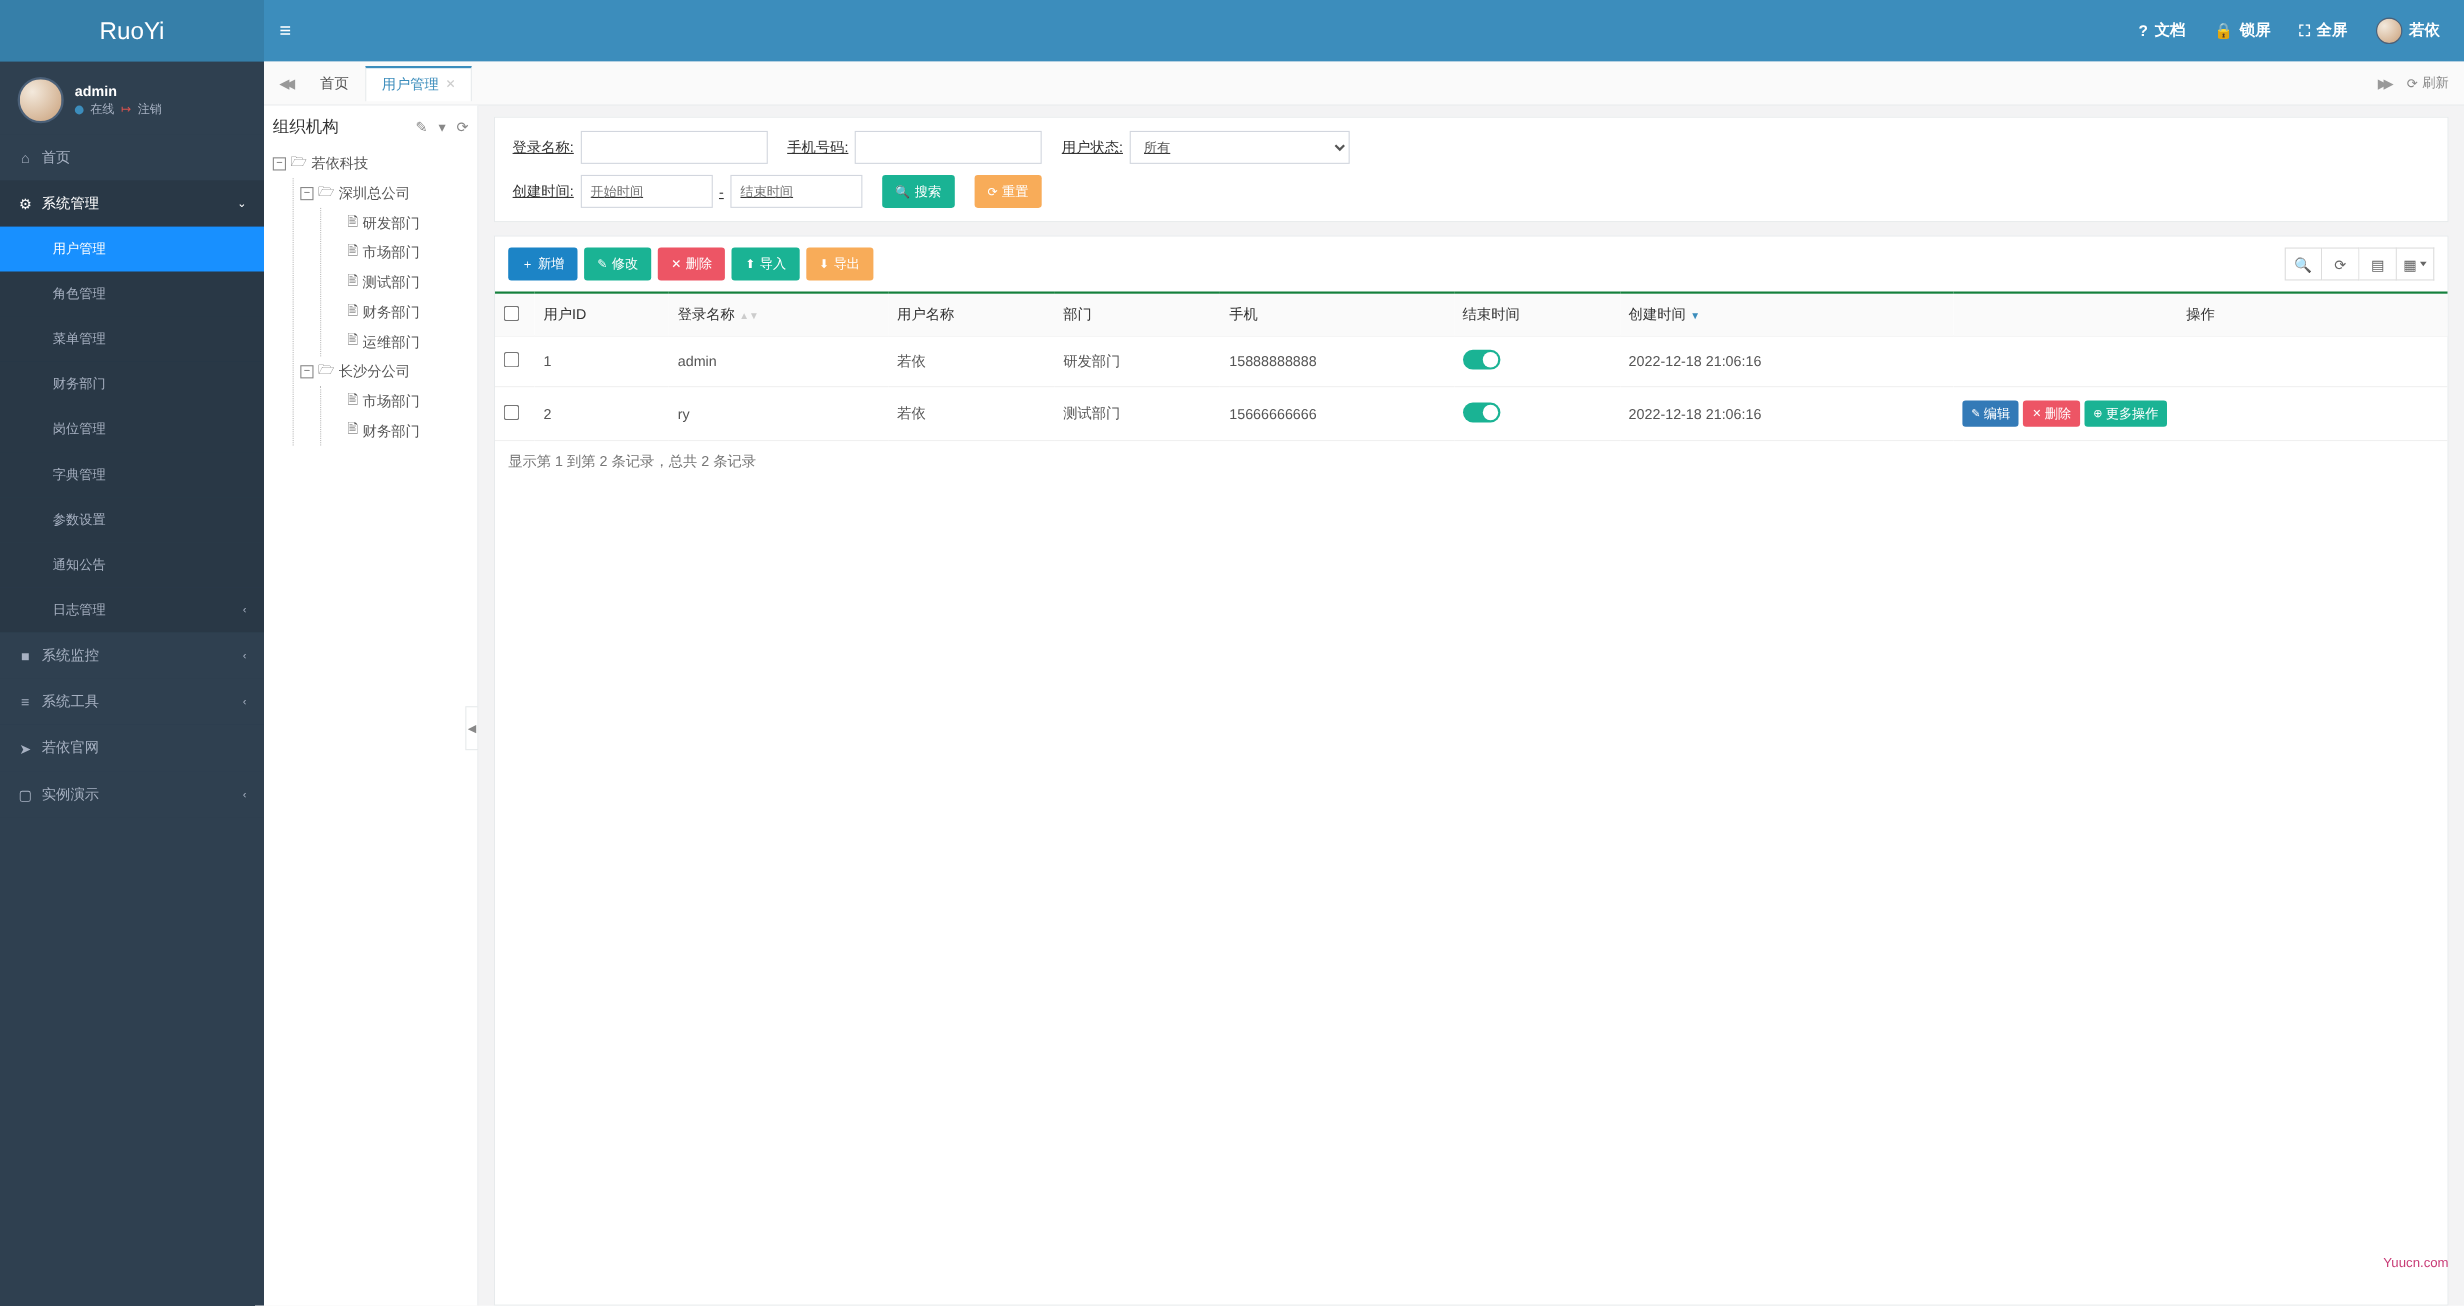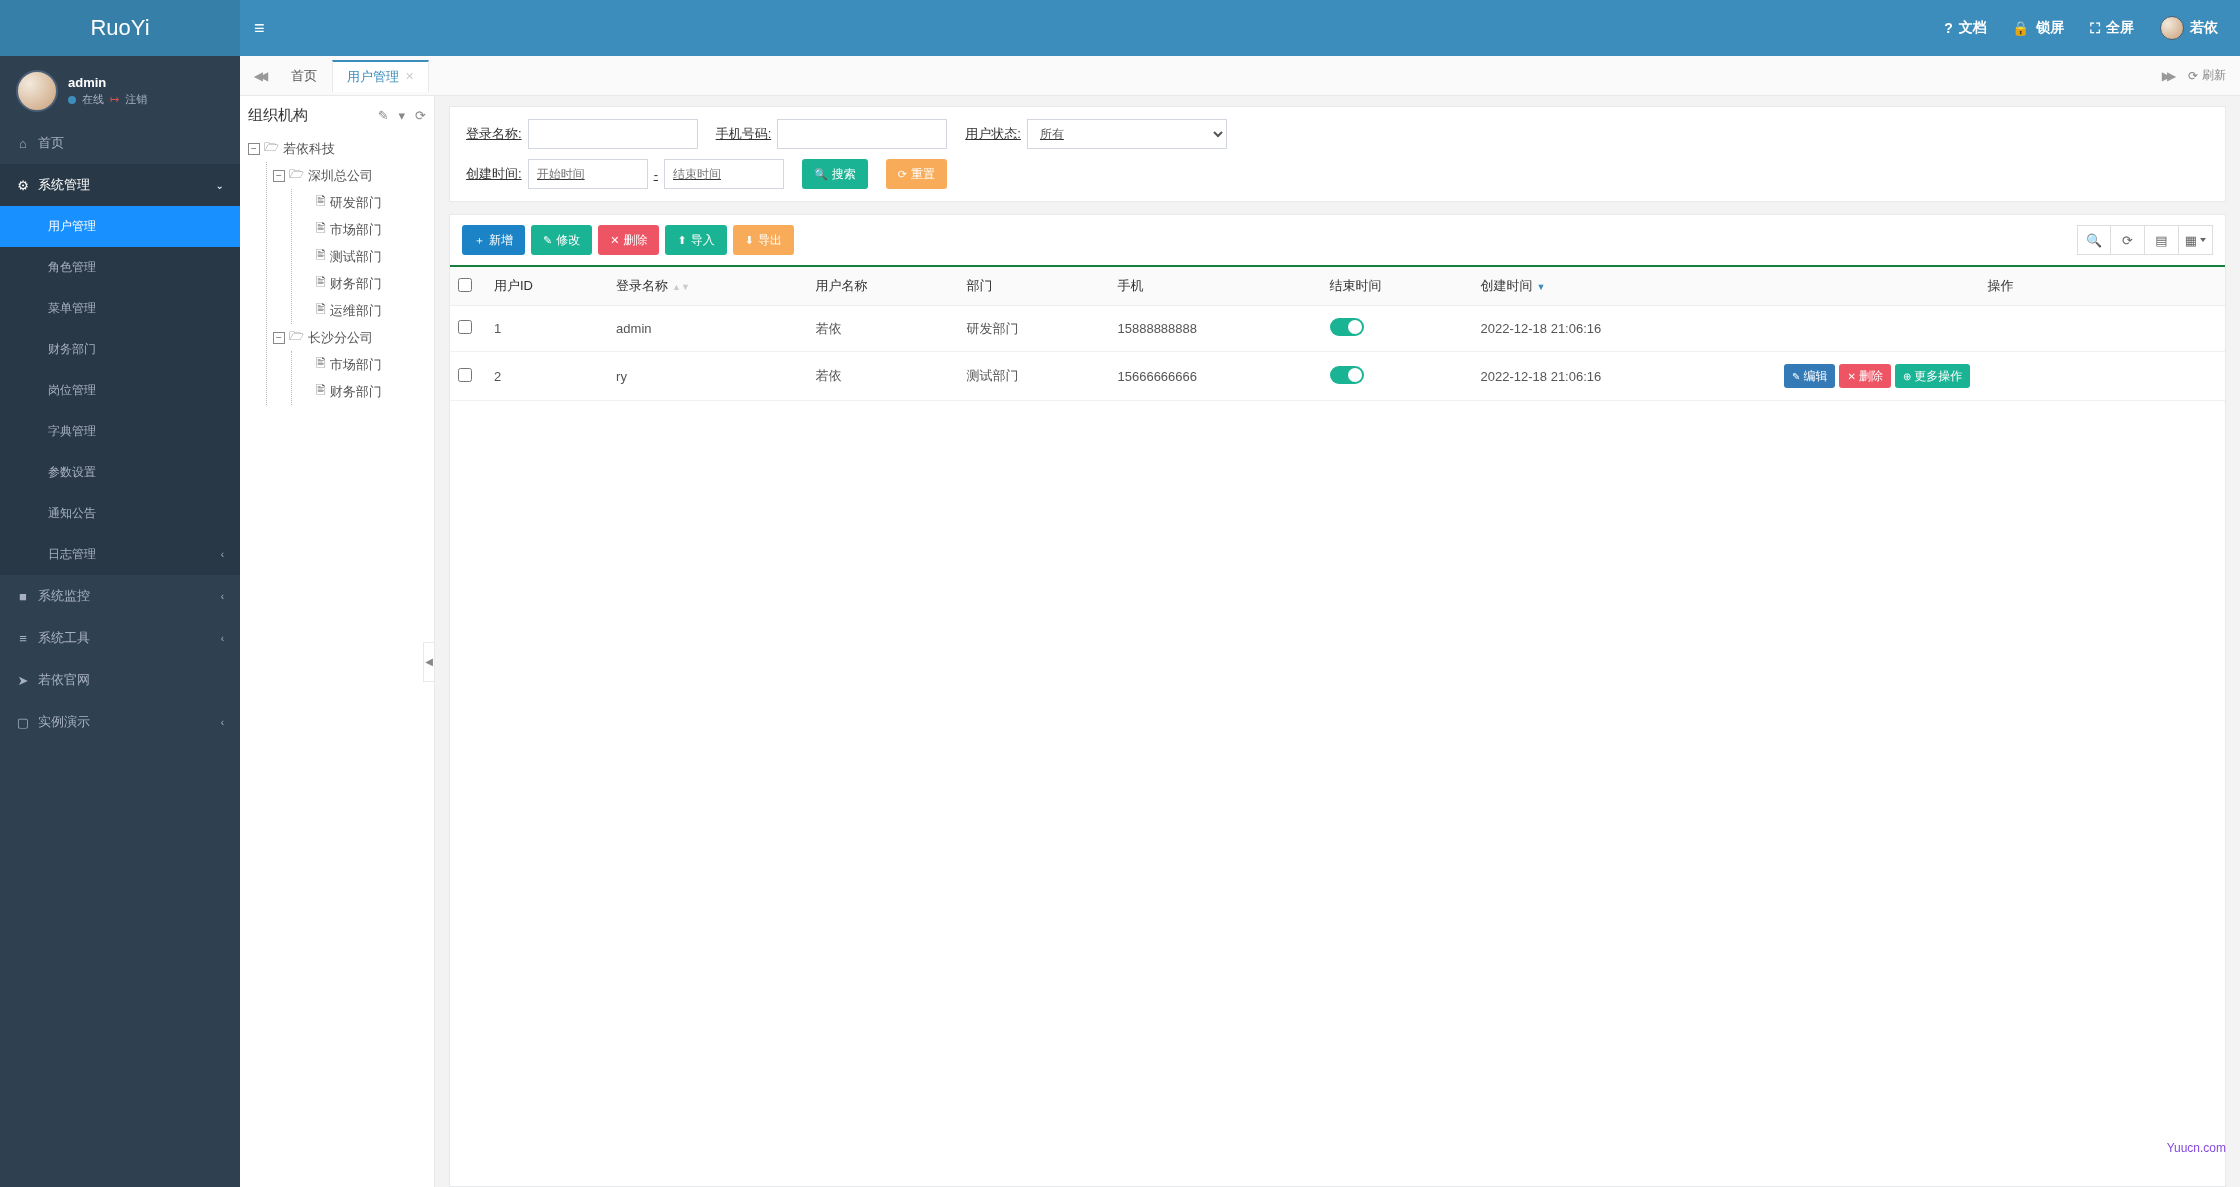--- a/index.html
+++ b/index.html
@@ -95,21 +95,21 @@
 .switch::after { content: ""; position: absolute; width: 14px; height: 14px; border-radius: 50%; background: #fff; top: 2px; right: 2px; }
 .row-btns { display: flex; gap: 4px; }
 .sbtn { height: 24px; padding: 0 8px; border: none; border-radius: 3px; color: #fff; font-size: 12px; cursor: pointer; display: inline-flex; align-items: center; gap: 3px; }
 .sbtn .si { font-size: 10px; }
 .sb-blue { background: #337ab7; }
 .sb-red { background: #ed5565; }
 .sb-teal { background: #1ab394; }
 
 .table-footer { padding: 10px 12px; color: #777; font-size: 13px; }
 .page-footer { height: 28px; background: #fff; border-top: 1px solid #e7eaec; display: flex; align-items: center; justify-content: flex-end; padding: 0 14px; color: #888; font-size: 12px; }
-.watermark { position: absolute; right: 14px; bottom: 32px; color: #6d28d9; font-size: 12px; opacity: .85; pointer-events: none; }
+.watermark { position: absolute; right: 14px; bottom: 32px; color: #be185d; font-size: 12px; opacity: .85; pointer-events: none; }
 </style>
 </head>
 <body>
 
 <div class="app">
 
   <aside class="sidebar">
     <div class="sidebar-brand">RuoYi</div>
     <div class="sidebar-user">
       <div class="avatar"></div>
@@ -437,19 +437,20 @@
                   <td style="text-align:right">
                     <div class="row-btns">
                       <button class="sbtn sb-blue"><span class="si">✎</span>编辑</button>
                       <button class="sbtn sb-red"><span class="si">✕</span>删除</button>
                       <button class="sbtn sb-teal"><span class="si">⊕</span>更多操作</button>
                     </div>
                   </td>
                 </tr>
               </tbody>
           </table>
+          <div class="table-footer">显示第 1 到第 2 条记录，总共 2 条记录</div>
         </div>
 
         <div class="watermark">Yuucn.com</div>
       </div>
     </div>
   </div>
 </div>
 
 </body></html>

